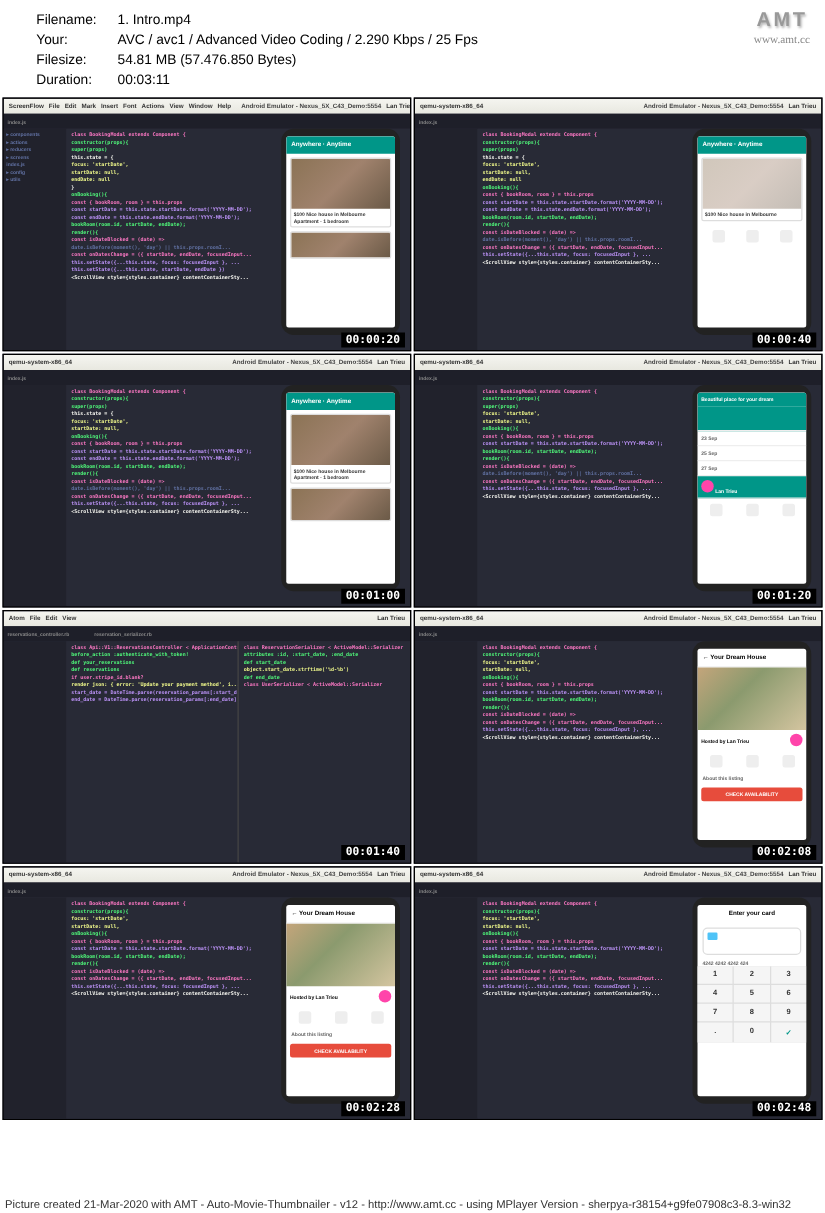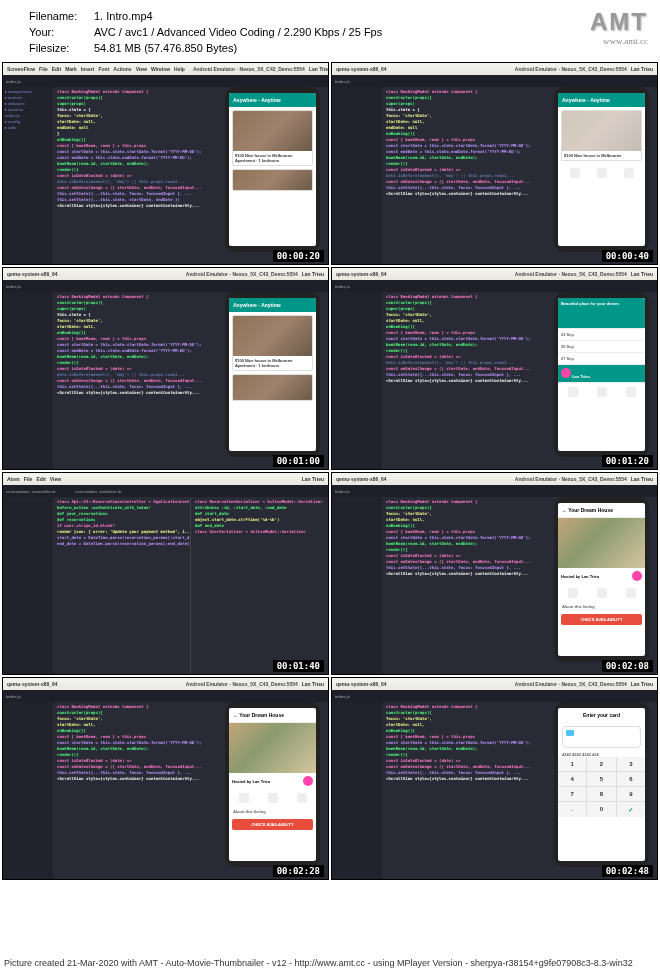--- a/index.html
+++ b/index.html
@@ -1,21 +1,21 @@
 <!DOCTYPE html>
 <html><head>
 <meta charset="utf-8">
 <style>
 * { margin: 0; padding: 0; box-sizing: border-box; }
 body { width: 660px; height: 970px; background: #fff; font-family: Arial, sans-serif; position: relative; overflow: hidden; }
 .info-bar { padding: 8px 10px 4px; font-size: 11px; line-height: 16px; }
 .info-row { display: flex; }
 .info-label { width: 65px; margin-left: 19px; }
 .logo { position: absolute; top: 8px; right: 12px; text-align: right; }
-.logo-text { font-size: 24px; font-weight: bold; color: #999; text-shadow: 1px 1px 2px rgba(0,0,0,0.3); letter-spacing: 2px; text-align: center; }
+.logo-text { font-size: 16px; font-weight: bold; color: #999; text-shadow: 1px 1px 2px rgba(0,0,0,0.3); letter-spacing: 2px; text-align: center; }
 .logo-url { font-size: 9px; color: #888; font-family: Liberation Serif, serif; }
 .thumbs { display: grid; grid-template-columns: 1fr 1fr; gap: 2px; padding: 2px; }
 .thumb { position: relative; background: #2a2a3a; height: 203px; overflow: hidden; border: 1px solid #000; font-weight: bold; }
 .menubar { height: 12px; background: linear-gradient(#f5f5f0, #e8e8e0); font-size: 5px; color: #333; display: flex; align-items: center; padding: 0 4px; gap: 4px; }
 .menubar span { white-space: nowrap; }
 .spacer { flex: 1; }
 .editor { display: flex; height: calc(100% - 24px); background: #282a36; }
 .sidebar { width: 50px; background: #21222c; font-size: 4px; color: #6272a4; padding: 2px; line-height: 6px; overflow: hidden; }
 .sidebar-line { white-space: nowrap; }
 .code-area { flex: 1; background: #282a36; padding: 2px 4px; font-size: 4px; line-height: 6px; font-family: monospace; overflow: hidden; }
@@ -60,20 +60,24 @@
       <div>1. Intro.mp4</div>
     </div>
   <div class="info-row">
       <div class="info-label">Your:</div>
       <div>AVC / avc1 / Advanced Video Coding / 2.290 Kbps / 25 Fps</div>
     </div>
   <div class="info-row">
       <div class="info-label">Filesize:</div>
       <div>54.81 MB (57.476.850 Bytes)</div>
     </div>
+  <div class="info-row">
+      <div class="info-label">Duration:</div>
+      <div>00:03:11</div>
+    </div>
 </div>
 
 <div class="logo">
   <div class="logo-text">AMT</div>
   <div class="logo-url">www.amt.cc</div>
 </div>
 
 <div class="thumbs">
 
   <div class="thumb">

